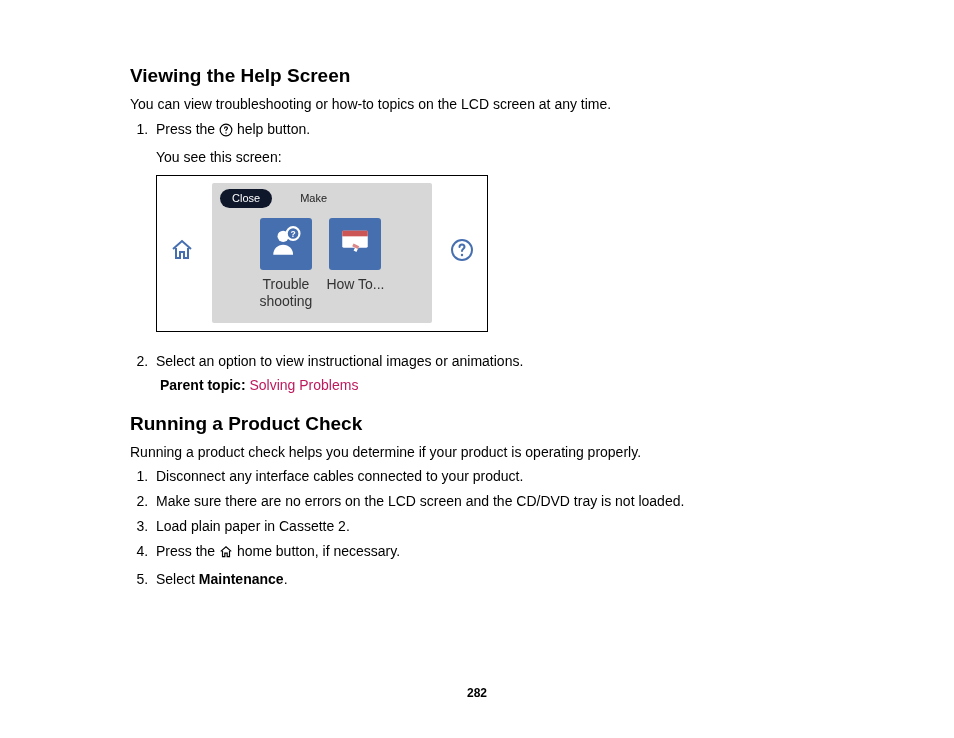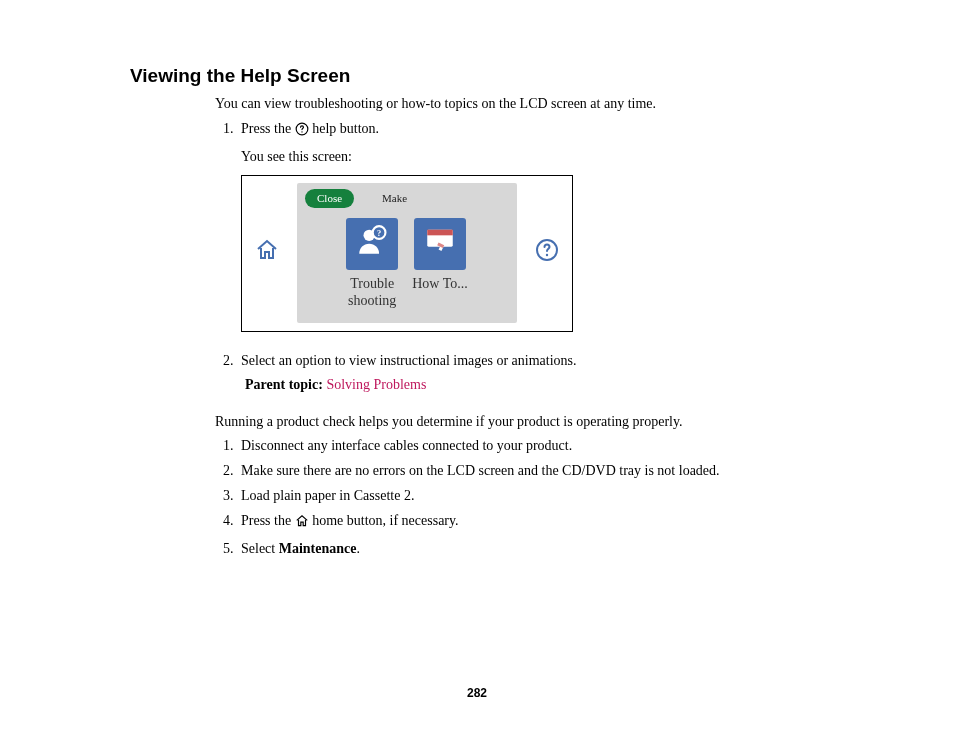--- a/index.html
+++ b/index.html
@@ -15,22 +15,20 @@
   }
   .page {
     padding: 65px 120px 0 130px;
   }
   h2 {
     font-size: 19px;
     font-weight: bold;
     margin: 0 0 8px 0;
   }
   .body-indent {
-    margin-left: 85px;
-    font-family: Liberation Serif, serif;
   }
   .intro {
     margin: 0 0 6px 0;
     line-height: 1.35;
   }
   ol.steps {
     margin: 0 0 0 0;
     padding-left: 22px;
   }
   ol.steps li {
@@ -58,21 +56,21 @@
     position: relative;
     border-radius: 2px;
   }
   .lcd-header {
     display: flex;
     align-items: center;
     padding: 6px 8px 0 8px;
     font-size: 11px;
   }
   .close-pill {
-    background: #15803d;
+    background: #0f172a;
     color: #fff;
     border-radius: 10px;
     padding: 2px 12px;
     font-size: 11px;
     margin-right: 28px;
   }
   .lcd-title {
     color: #222;
   }
   .lcd-tiles {
@@ -215,20 +213,21 @@
         </div>
       </li>
       <li>Select an option to view instructional images or animations.</li>
     </ol>
     <p class="parent-topic">
       <strong>Parent topic: </strong><span class="link">Solving Problems</span>
     </p>
   </div>
 
   <div class="section2">
+    <h2>Running a Product Check</h2>
     <div class="body-indent">
       <p class="intro">Running a product check helps you determine if your product is operating properly.</p>
       <ol class="steps">
         <li>Disconnect any interface cables connected to your product.</li>
         <li>Make sure there are no errors on the LCD screen and the CD/DVD tray is not loaded.</li>
         <li>Load plain paper in Cassette 2.</li>
         <li>
           <span>Press the </span><span class="inline-icon"><svg width="14" height="14" viewBox="0 0 24 24">
                 <path d="M3 11l9-8 9 8" fill="none" stroke="#000" stroke-width="2"></path>
                 <path d="M6 10v10h4v-6h4v6h4V10" fill="none" stroke="#000" stroke-width="2"></path>

